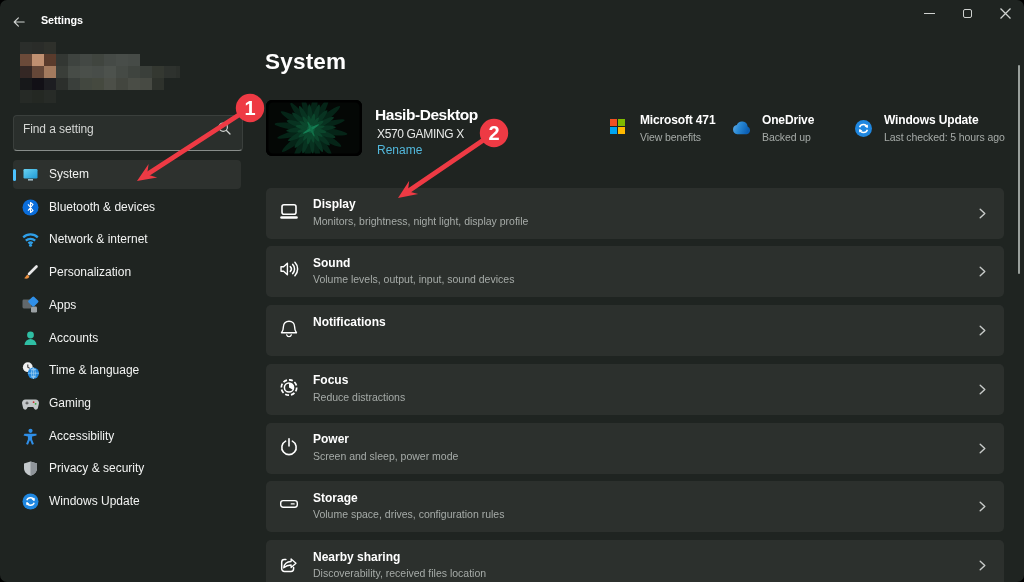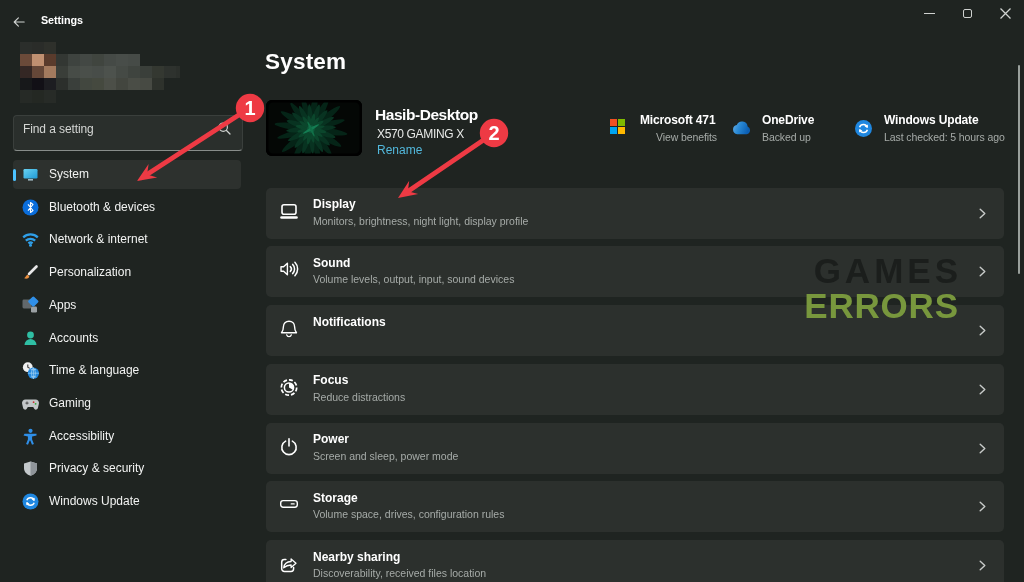--- a/index.html
+++ b/index.html
@@ -1,17 +1,17 @@
 <!DOCTYPE html>
 <html><head>
 <meta charset="utf-8">
 <style>
 html,body{margin:0;padding:0;background:#000;width:1024px;height:582px;overflow:hidden;}
 *{box-sizing:border-box;font-family:"Liberation Sans",sans-serif;}
-#win{position:absolute;left:0;top:0;width:1024px;height:582px;background:#1f2421;border-radius:0;overflow:hidden;}
+#win{position:absolute;left:0;top:0;width:1024px;height:582px;background:#1f2421;border-radius:7px;overflow:hidden;}
 .abs{position:absolute;}
 
 #back{left:13px;top:14px;}
 #title{left:41px;top:14px;font-size:10.8px;font-weight:bold;color:#fff;letter-spacing:-0.1px;}
 .ctl{color:#cfd2d0;}
 
 #search{left:13px;top:115px;width:230px;height:36px;background:#2a2f2c;border:1px solid #3a3f3c;border-bottom:1px solid #888d8a;border-radius:4px;}
 #search .ph{position:absolute;left:9px;top:6px;font-size:12px;color:#d4d6d4;letter-spacing:-0.1px;}
 #search .mg{position:absolute;right:10px;top:5px;}
 .nav{left:13px;width:228px;height:29px;border-radius:4px;}
@@ -258,21 +258,21 @@
   <div class="abs" id="devmodel">X570 GAMING X</div>
   <div class="abs" id="rename">Rename</div>
 
   <svg class="abs" style="left:610px;top:119px" width="15" height="15" shape-rendering="crispEdges">
       <rect width="7" height="7" fill="#f25022"></rect>
       <rect x="8" width="7" height="7" fill="#7fba00"></rect>
       <rect y="8" width="7" height="7" fill="#00a4ef"></rect>
       <rect x="8" y="8" width="7" height="7" fill="#ffb900"></rect>
     </svg>
   <div class="abs ben-t" style="left:640px;top:113px">Microsoft 471</div>
-  <div class="abs ben-s" style="left:656px;top:131px">View benefits</div>
+  <div class="abs ben-s" style="left:640px;top:131px">View benefits</div>
   <svg class="abs" style="left:732px;top:121px" width="20" height="14" viewBox="0 0 20 14">
       <defs>
         <linearGradient id="odg" x1="0" y1="0" x2="1" y2="0.3">
           <stop offset="0" stop-color="#67aee6"></stop>
           <stop offset="0.45" stop-color="#2a8ad6"></stop>
           <stop offset="1" stop-color="#0b5fb4"></stop>
         </linearGradient>
       </defs>
       <path d="M5.2 13.2 a4.6 4.6 0 0 1-0.4-9.1 A5.6 5.6 0 0 1 15.6 5.6 a4 4 0 0 1-0.8 7.6 z" fill="url(#odg)"></path>
     </svg>
@@ -359,21 +359,20 @@
           <path d="M3.7 12.8 c0.5-3.9 3.3-6.1 7.4-6.3 l0-2.5 4.9 4.2 -4.9 4.3 0-2.5 c-2.9 0.1-5.2 0.9-7.4 2.8z" stroke="#fff" stroke-width="1.3" fill="none" stroke-linejoin="round"></path>
         </svg>
         <div class="t">Nearby sharing</div>
         <div class="s">Discoverability, received files location</div>
         <svg class="ch" width="7" height="11" viewBox="0 0 7 11">
           <path d="M1.2 1.2 L5.8 5.5 L1.2 9.8" stroke="#c8cbc9" stroke-width="1.4" fill="none" stroke-linecap="round" stroke-linejoin="round"></path>
         </svg>
       </div>
     </div>
 
-  <div class="abs" id="wm"><span class="g1">GAMES</span><br><span class="g2">ERRORS</span></div>
   <div class="abs" id="sbar"></div>
 
   <svg class="abs" style="left:0;top:0" width="1024" height="582">
     <g stroke="#ee3a44" stroke-width="4.8" stroke-linecap="round">
       <line x1="238" y1="115.6" x2="145.4" y2="175.6"></line>
       <line x1="482.4" y1="140.8" x2="406.3" y2="192.4"></line>
     </g>
     <g fill="#ee3a44">
       <path d="M137 181 L148.6 164 L147.1 174.5 L157.2 177.4 z"></path>
       <path d="M398 198 L409.2 180.8 L407.9 191.3 L418.2 194 z"></path>

